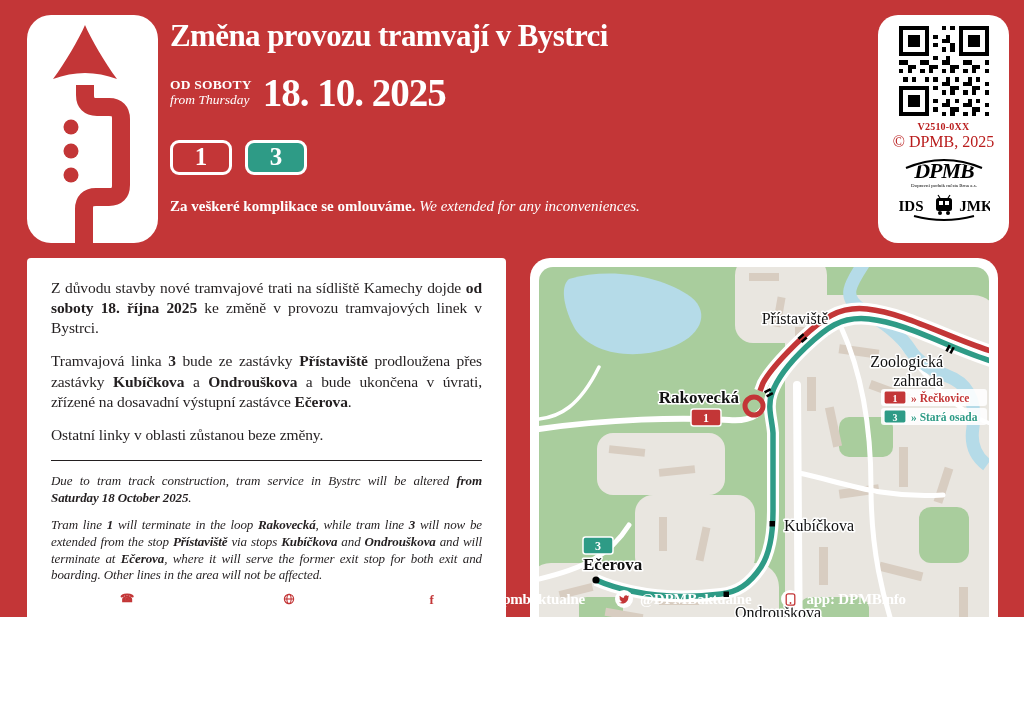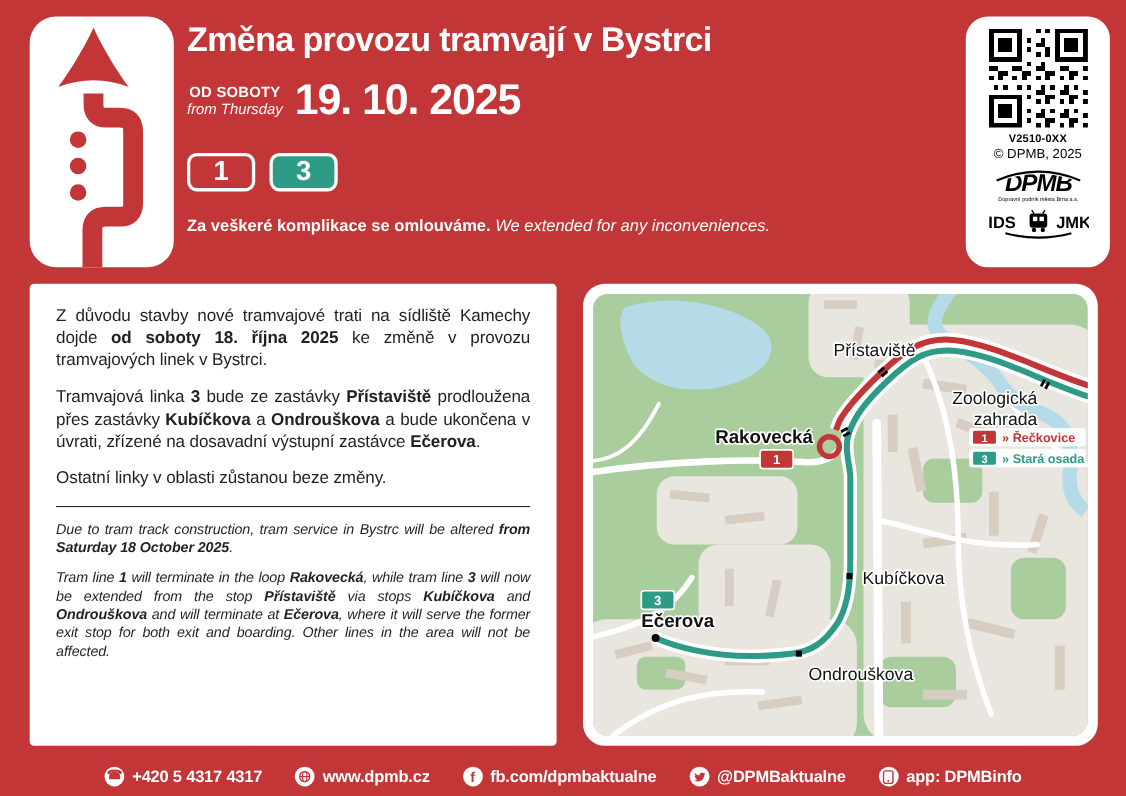--- a/index.html
+++ b/index.html
@@ -7,21 +7,21 @@
     --teal:#2e9b86;
     --ink:#231f20;
     --map-green:#a9cd9d;
     --map-water:#b5dbe8;
     --map-urban:#e9e6e0;
     --map-bldg:#d8cdc1;
   }
   *{margin:0;padding:0;box-sizing:border-box;}
   html,body{width:1024px;height:724px;}
   body{font-family:"Liberation Sans",sans-serif;background:#fff;}
-  .poster{position:relative;width:1024px;height:724px;background:var(--red);overflow:hidden;}
+  .poster{position:relative;width:1024px;height:617px;background:var(--red);overflow:hidden;font-family:Liberation Serif, serif;}
 
   
   .corner-card{position:absolute;left:27px;top:15px;width:131px;height:228px;background:#fff;border-radius:24px;overflow:hidden;}
 
   
   .hdr{position:absolute;left:170px;top:20px;width:690px;color:#fff;}
   .title{font-size:31px;font-weight:800;letter-spacing:-.6px;line-height:1.05;}
   .subtitle{font-size:25px;font-style:italic;letter-spacing:-.3px;margin-top:2px;}
   .date-row{margin-top:17px;display:flex;align-items:center;gap:11px;}
   .od-block{line-height:1.12;}
@@ -30,24 +30,24 @@
   .big-date{font-size:39px;font-weight:800;letter-spacing:-1px;}
   .badges{margin-top:25px;display:flex;gap:13px;}
   .line-badge{width:62px;height:35px;border:3px solid #fff;border-radius:9px;display:flex;align-items:center;justify-content:center;font-size:25px;font-weight:800;color:#fff;}
   .line-badge.red{background:var(--red);}
   .line-badge.teal{background:var(--teal);}
   .apology{margin-top:23px;font-size:15px;}
   .apology b{font-weight:800;}
   .apology i{font-style:italic;font-weight:400;}
 
   
-  .info-card{position:absolute;left:878px;top:15px;width:131px;height:228px;background:#fff;border-radius:20px;display:flex;flex-direction:column;align-items:center;padding-top:11px;color:#000000;}
+  .info-card{position:absolute;left:878px;top:15px;width:131px;height:228px;background:#fff;border-radius:20px;display:flex;flex-direction:column;align-items:center;padding-top:11px;color:#b91c1c;}
   .qr{width:90px;height:90px;}
   .version{font-size:10px;font-weight:800;margin-top:5px;letter-spacing:.2px;}
-  .copyright{font-size:12px;margin-top:1px;}
+  .copyright{font-size:16px;margin-top:1px;}
   .dpmb-logo{margin-top:7px;}
   .ids-logo{margin-top:4px;}
 
   
   .text-card{position:absolute;left:27px;top:258px;width:479px;height:420px;background:#fff;border-radius:4px;padding:20px 24px 16px;color:var(--ink);overflow:hidden;}
   .p-cz{font-size:15.5px;line-height:1.3;text-align:justify;margin-bottom:13px;letter-spacing:-.1px;}
   .p-cz b{font-weight:800;}
   .divider{border:none;border-top:1.7px solid var(--ink);margin:15px 0 12px;}
   .p-en{font-size:13px;font-style:italic;line-height:1.3;text-align:justify;margin-bottom:10px;letter-spacing:-.1px;}
   .p-en b{font-weight:800;}
@@ -81,21 +81,21 @@
     </svg>
   </div>
 
   <div class="hdr">
     <div class="title">Změna provozu tramvají v Bystrci</div>
     <div class="date-row">
       <div class="od-block">
         <div class="od-label">OD SOBOTY</div>
         <div class="from-label">from Thursday</div>
       </div>
-      <div class="big-date">19. 10. 2025</div>
+      <div class="big-date">18. 10. 2025</div>
     </div>
     <div class="badges">
       <div class="line-badge red">1</div>
       <div class="line-badge teal">3</div>
     </div>
     <div class="apology">
       <b>Za veškeré komplikace se omlouváme.</b>
       <i>We extended for any inconveniences.</i>
     </div>
   </div>

